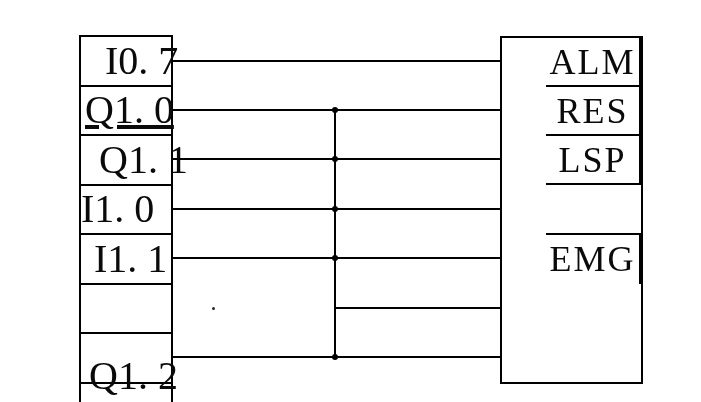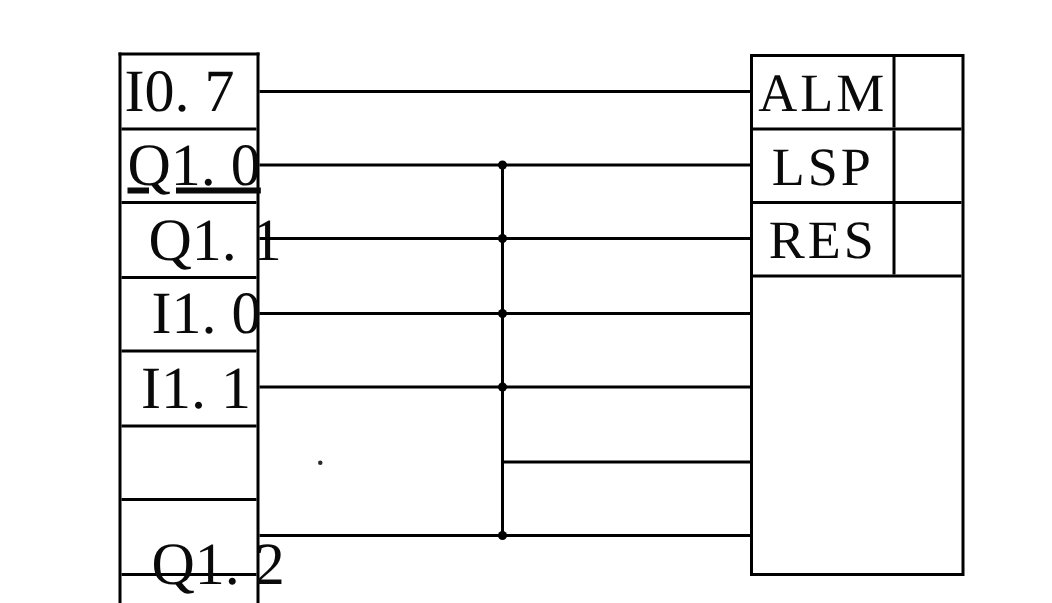--- a/index.html
+++ b/index.html
@@ -31,42 +31,43 @@
     box-sizing: border-box;
     overflow: visible;
   }
   .lrow:last-child { height: 62px; border-bottom: none; }
   .llabel {
     font-size: 40px;
     line-height: 1;
     white-space: nowrap;
     overflow: visible;
   }
-  .i0 { padding-left: 2px; }
+  .i0 { padding-left: 24px; }
   .i1 { padding-left: 4px; text-decoration: underline;  }
   .i2 { padding-left: 18px; }
-  .i3 { padding-left: 20px; }
+  .i3 { }
   .i4 { padding-left: 13px; }
-  .i6 { padding-left: 20px; margin-top: 36px;  }
+  .i6 { padding-left: 8px; margin-top: 36px;  }
 
   
   .rtable {
     position: absolute;
     left: 500px;
     top: 36px;
     width: 143px;
     height: 348px;
     border: 2px solid #000;
     box-sizing: border-box;
   }
   .rrow {
     height: 49.15px;
     border-bottom: 2px solid #000;
     display: flex;
     box-sizing: border-box;
+    margin-left: 44px;
   }
   .rrow:last-child { border-bottom: none; }
   .rlabel {
     width: 95px;
     border-right: 2px solid #000;
     box-sizing: border-box;
     display: flex;
     align-items: center;
     justify-content: center;
     font-size: 36px;
@@ -133,28 +134,32 @@
       <span class="llabel"></span>
     </div>
   </div>
 
   <div class="rtable">
     <div class="rrow">
       <span class="rlabel">ALM</span>
       <span class="rblank"></span>
     </div>
     <div class="rrow">
+      <span class="rlabel">RES</span>
+      <span class="rblank"></span>
+    </div>
+    <div class="rrow">
       <span class="rlabel">LSP</span>
       <span class="rblank"></span>
     </div>
     <div class="rrow">
-      <span class="rlabel">RES</span>
       <span class="rblank"></span>
     </div>
     <div class="rrow">
+      <span class="rlabel">EMG</span>
       <span class="rblank"></span>
     </div>
   </div>
 
   <div class="wire" style="left:173px; top:60px;  width:327px;"></div>
   <div class="wire" style="left:173px; top:109px; width:327px;"></div>
   <div class="wire" style="left:173px; top:158px; width:327px;"></div>
   <div class="wire" style="left:173px; top:208px; width:327px;"></div>
   <div class="wire" style="left:173px; top:257px; width:327px;"></div>
   <div class="wire" style="left:334px; top:307px; width:166px;"></div>

